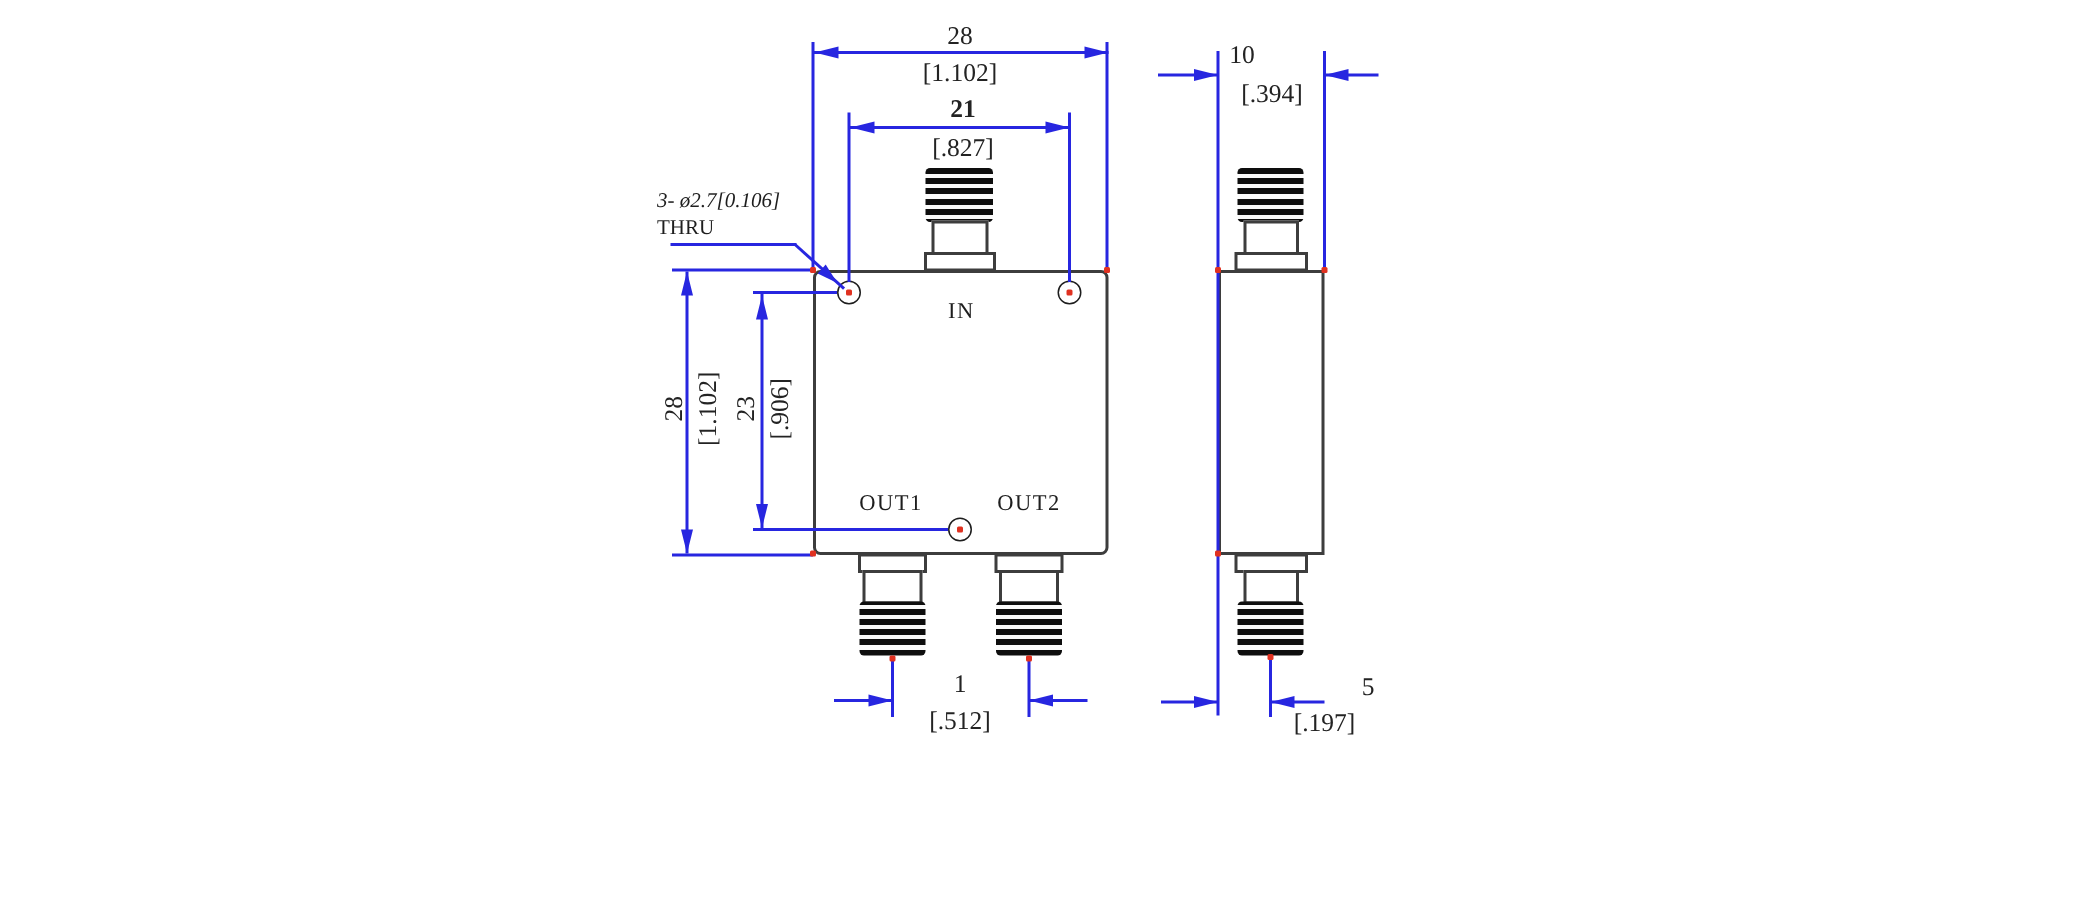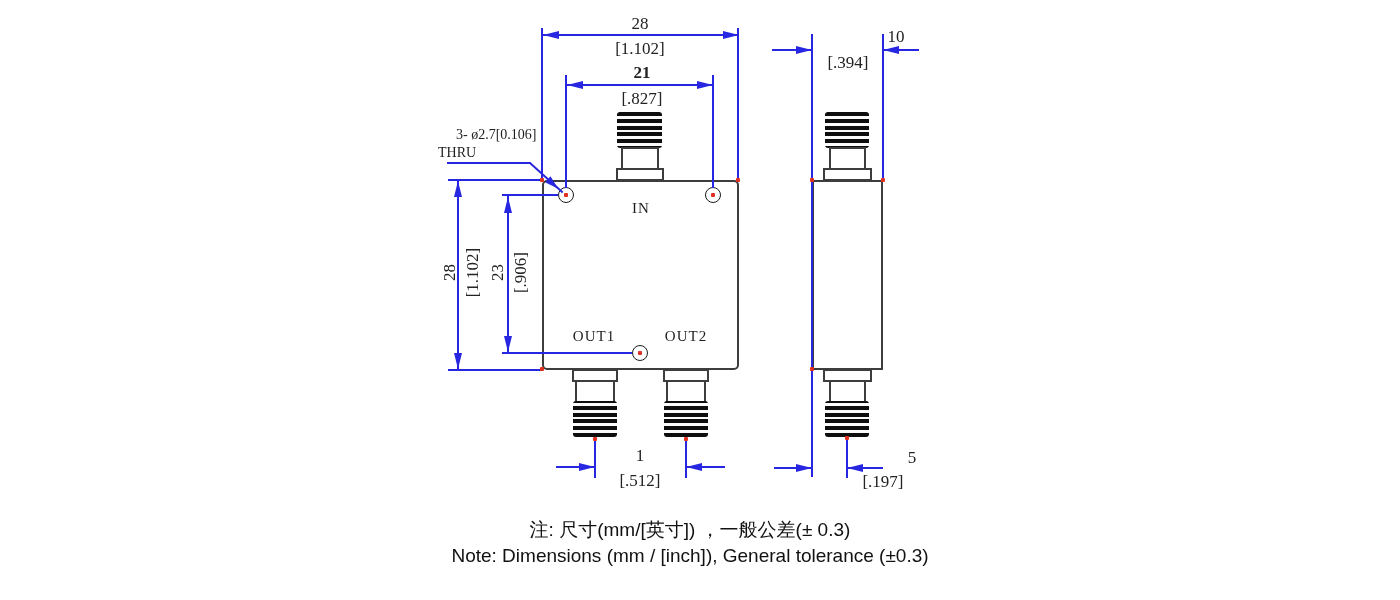--- a/index.html
+++ b/index.html
@@ -106,46 +106,44 @@
   <div class="arr l" style="left:686px;top:463px;"></div>
   <div class="dimtx" style="left:600px;top:446px;width:80px;">1</div>
   <div class="dimtx" style="left:600px;top:471px;width:80px;">[.512]</div>
 
   <div class="bl" style="left:811px;top:34px;width:2px;height:443px;"></div>
   <div class="bl" style="left:882px;top:34px;width:2px;height:146px;"></div>
   <div class="bl" style="left:772px;top:49px;width:40px;height:2px;"></div>
   <div class="bl" style="left:883px;top:49px;width:36px;height:2px;"></div>
   <div class="arr r" style="left:796px;top:46px;"></div>
   <div class="arr l" style="left:883px;top:46px;"></div>
-  <div class="dimtx" style="left:856px;top:27px;width:80px;">10</div>
+  <div class="dimtx" style="left:788px;top:27px;width:80px;">10</div>
   <div class="dimtx" style="left:808px;top:53px;width:80px;">[.394]</div>
 
   <div class="bl" style="left:846px;top:438px;width:2px;height:40px;"></div>
   <div class="bl" style="left:774px;top:467px;width:38px;height:2px;"></div>
   <div class="bl" style="left:847px;top:467px;width:36px;height:2px;"></div>
   <div class="arr r" style="left:796px;top:464px;"></div>
   <div class="arr l" style="left:847px;top:464px;"></div>
   <div class="dimtx" style="left:892px;top:448px;width:40px;">5</div>
   <div class="dimtx" style="left:843px;top:472px;width:80px;">[.197]</div>
 
-  <div class="callout" style="left:456px;top:126px;">3- ø2.7[0.106]</div>
+  <div class="callout" style="left:438px;top:126px;font-style:italic;">3- ø2.7[0.106]</div>
   <div class="callout" style="left:438px;top:144px;">THRU</div>
   <div class="bl" style="left:447px;top:162px;width:84px;height:2px;"></div>
   <div class="bl" style="left:530px;top:162px;width:44px;height:2px;transform-origin:left center;transform:rotate(42deg);"></div>
   <div class="arr r" style="left:546px;top:180px;transform:rotate(42deg);border-left-width:14px;"></div>
 
   <div class="red" style="left:540px;top:178px;"></div>
   <div class="red" style="left:736px;top:178px;"></div>
   <div class="red" style="left:540px;top:367px;"></div>
   <div class="red" style="left:564px;top:193px;"></div>
   <div class="red" style="left:711px;top:193px;"></div>
   <div class="red" style="left:638px;top:351px;"></div>
   <div class="red" style="left:593px;top:437px;"></div>
   <div class="red" style="left:684px;top:437px;"></div>
   <div class="red" style="left:810px;top:178px;"></div>
   <div class="red" style="left:881px;top:178px;"></div>
   <div class="red" style="left:810px;top:367px;"></div>
   <div class="red" style="left:845px;top:436px;"></div>
 
-  <div class="note" style="top:517px;">注: 尺寸(mm/[英寸]) ，一般公差(± 0.3)</div>
-  <div class="note" style="top:543px;">Note: Dimensions (mm / [inch]), General tolerance (±0.3)</div>
 
 </div>
 
 </body></html>

